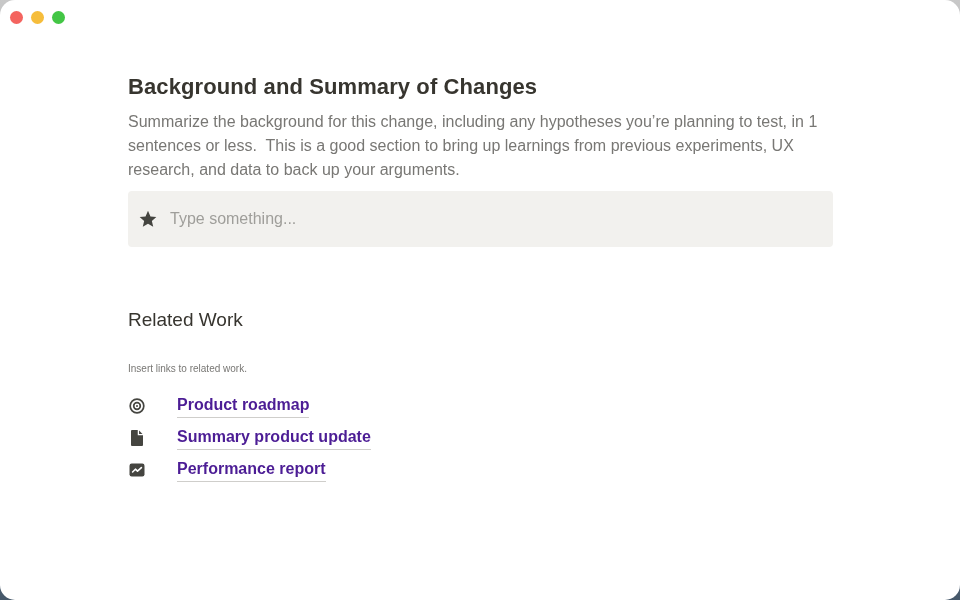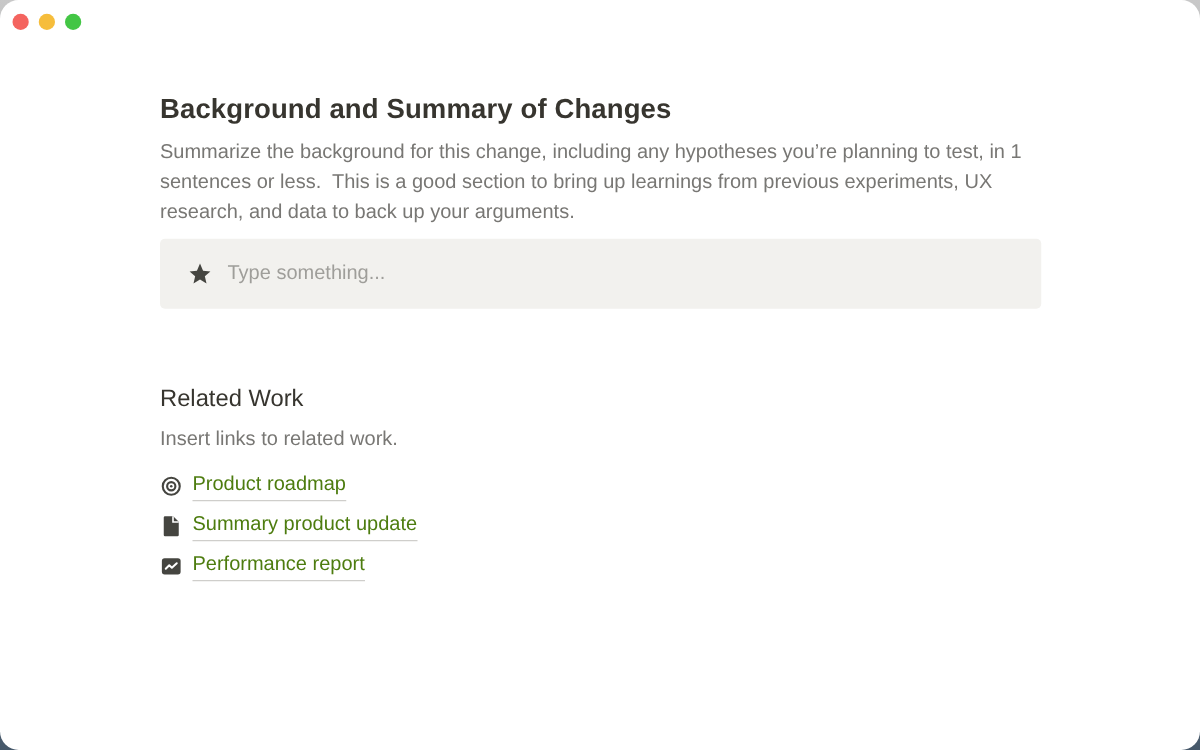--- a/index.html
+++ b/index.html
@@ -54,21 +54,21 @@
     color: #787774;
     white-space: pre-wrap;
   }
   .capture-box {
     margin-top: 9px;
     height: 56px;
     background: #f2f1ee;
     border-radius: 4px;
     display: flex;
     align-items: center;
-    padding: 0 22px;
+    padding: 0 10px;
   }
   .capture-box .star {
     width: 20px; height: 20px;
     flex: 0 0 auto;
     margin-right: 12px;
   }
   .capture-input {
     flex: 1;
     border: none;
     outline: none;
@@ -82,47 +82,48 @@
     opacity: 1;
   }
   .section-title {
     margin-top: 60px;
     font-size: 19px;
     line-height: 25px;
     font-weight: 400;
     color: #37352f;
   }
   .section-subtitle {
-    margin-top: 9px;
-    font-size: 16px;
+    margin-top: 26px;
+    font-size: 10px;
     line-height: 22px;
     color: #787774;
   }
   .link-list {
     margin-top: 10px;
   }
   .link-row {
     display: flex;
     align-items: center;
     height: 32px;
     cursor: pointer;
     width: fit-content;
   }
   .link-row .link-icon {
     width: 18px; height: 18px;
     flex: 0 0 auto;
     margin-right: 8px;
   }
   .link-label {
     font-size: 16px;
-    font-weight: 400;
-    color: #4d7c0f;
+    font-weight: 700;
+    color: #4c1d95;
     line-height: 20px;
     padding-bottom: 2px;
     border-bottom: 1px solid #cfcecb;
+    margin-left: 23px;
   }
 </style>
 </head>
 <body>
 
 <div class="window">
 
   <div class="titlebar">
     <div class="traffic-lights">
       <button class="traffic-light" style="background: rgb(244, 100, 95);"></button>

